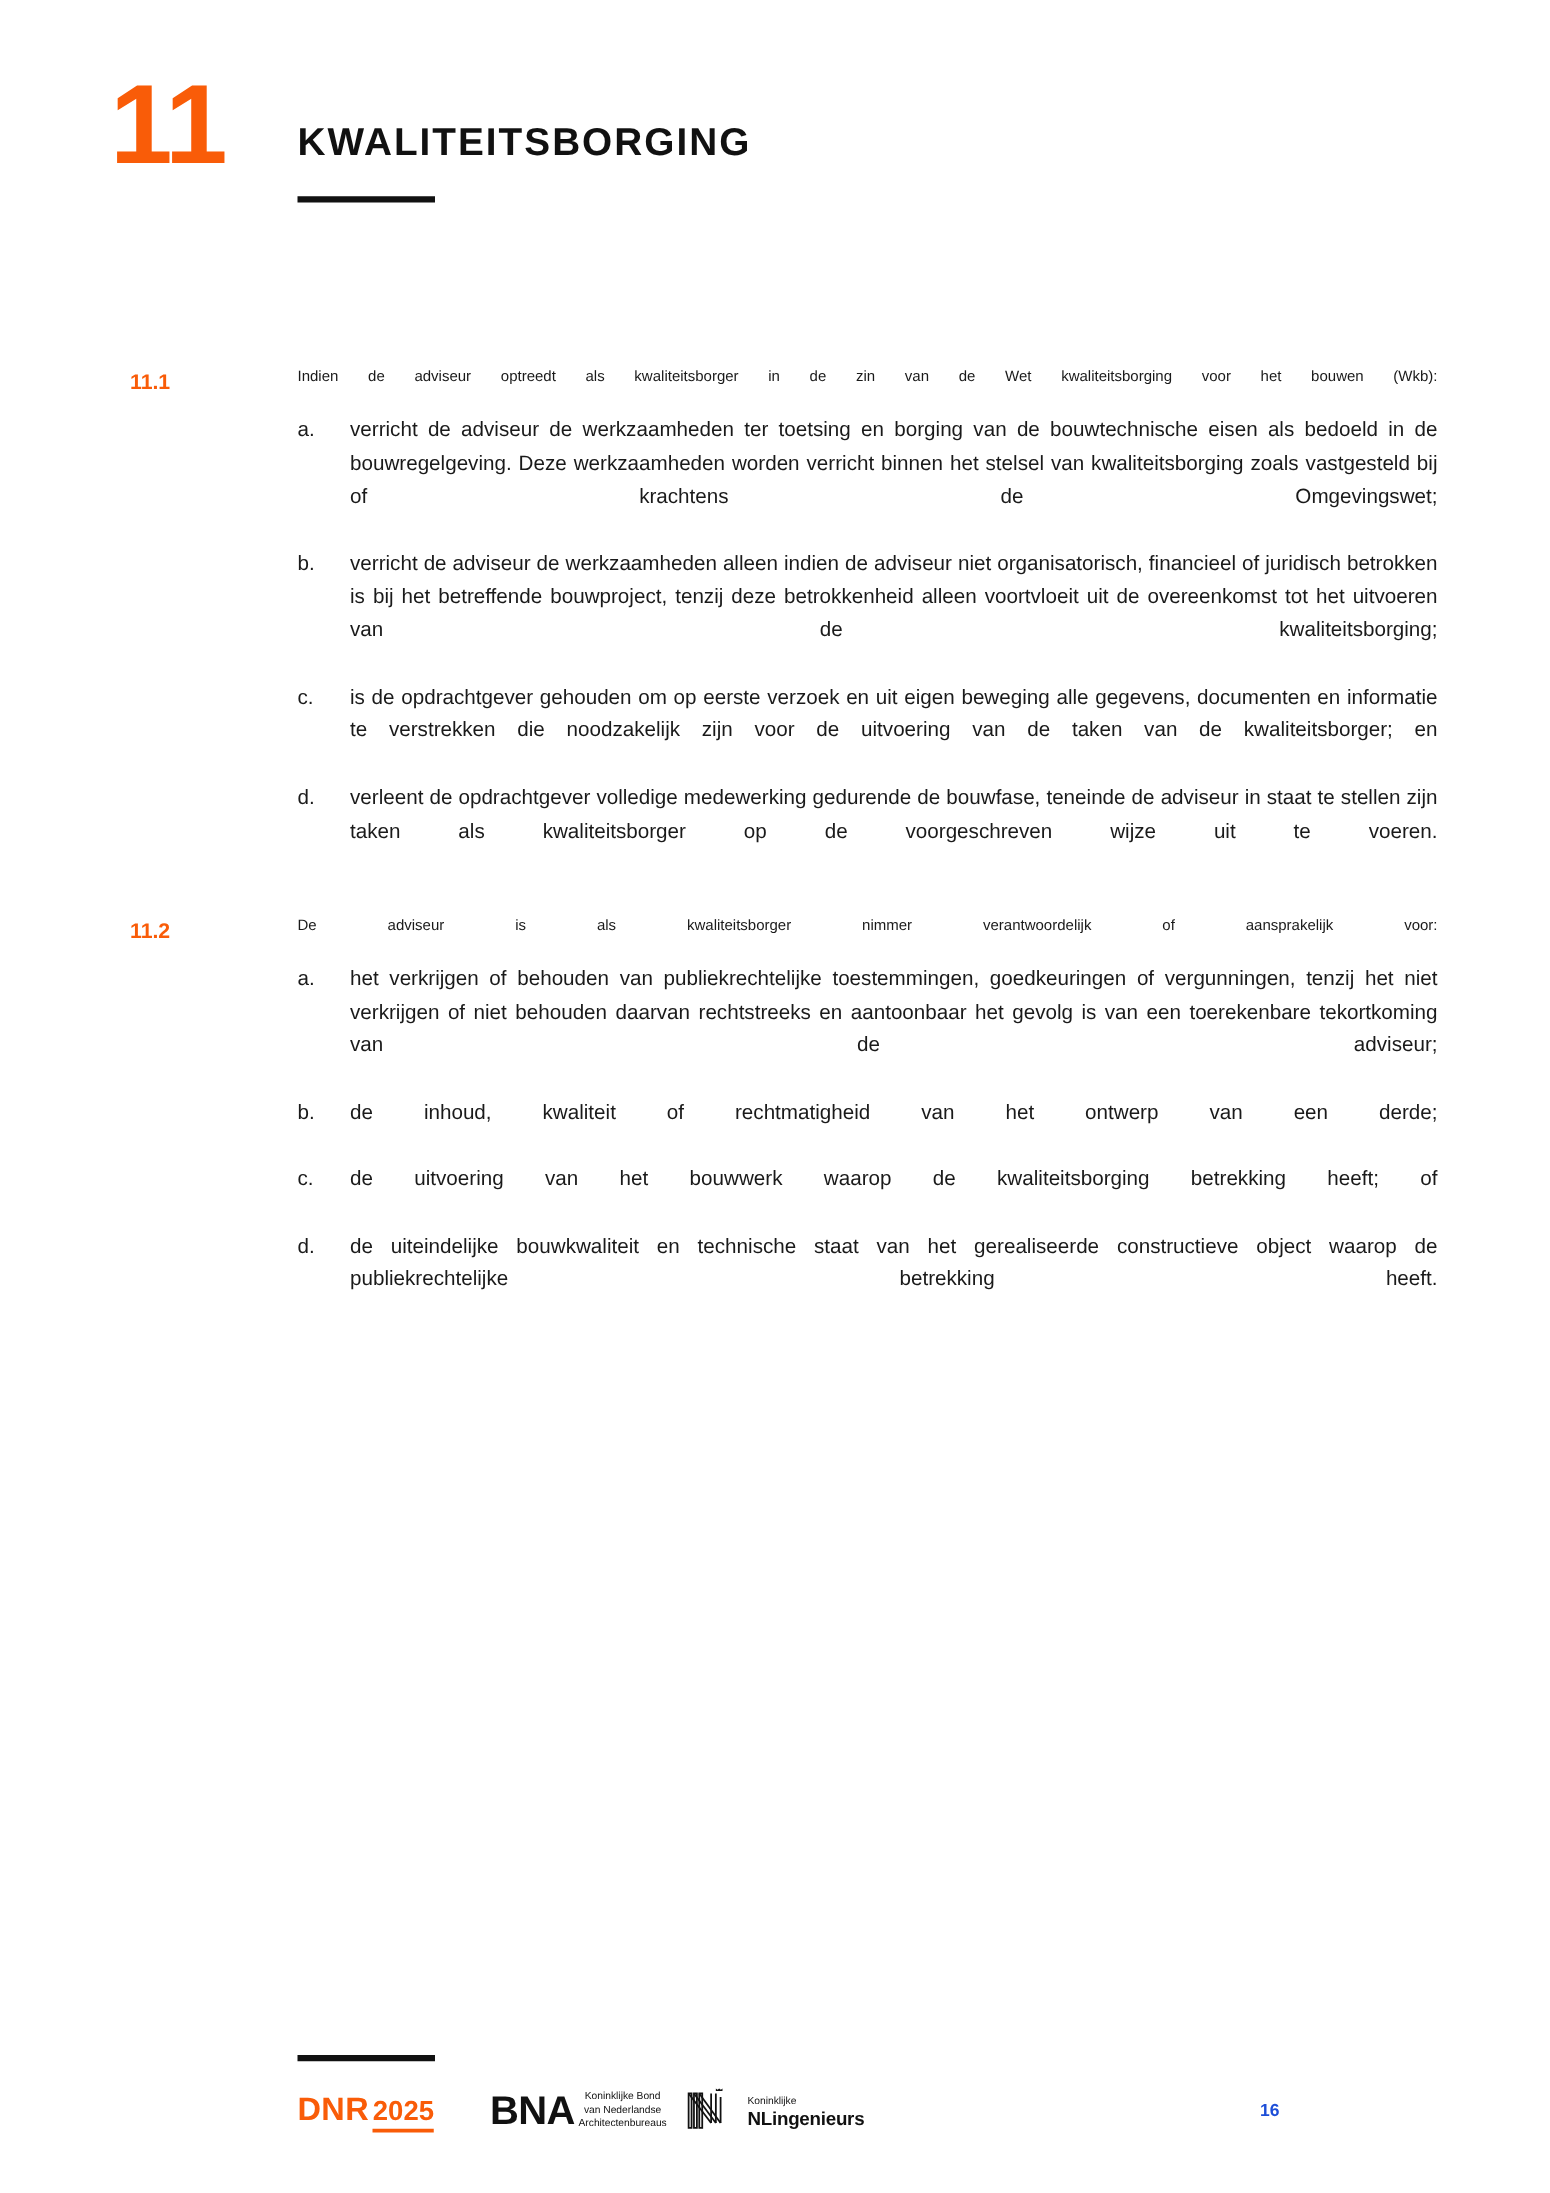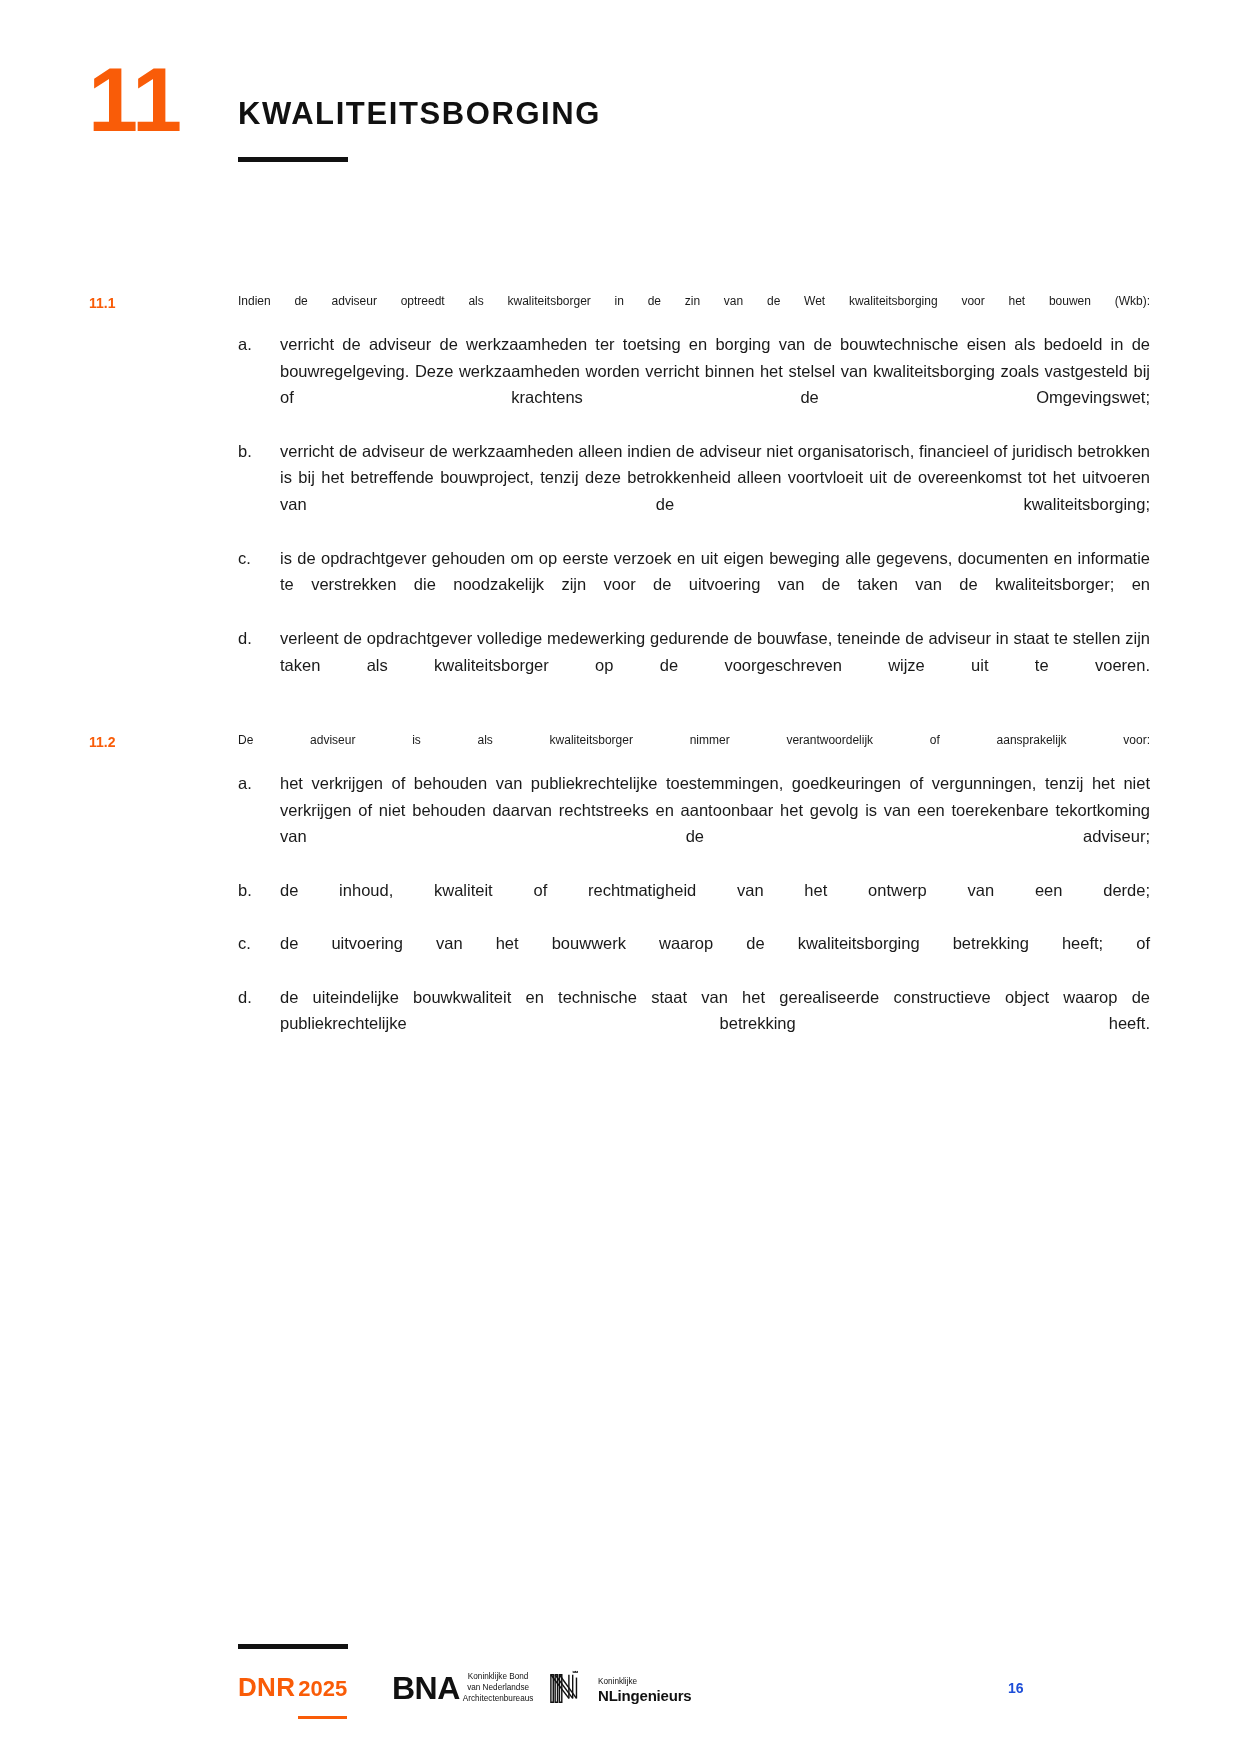--- a/index.html
+++ b/index.html
@@ -64,24 +64,24 @@
     top: 292px;
     width: 1062px;
   }
   .clause {
     position: relative;
     display: block;
     margin-bottom: 26px;
   }
   .clause-number {
     position: absolute;
-    left: 1px;
+    left: 16px;
     top: 0px;
     width: 120px;
-    font-size: 14px;
+    font-size: 17px;
     font-weight: 700;
     color: #F95C08;
     line-height: 1.62;
   }
   .clause-body {
     margin-left: 150px;
     width: 912px;
   }
   .clause-lead {
     font-size: 12px;
@@ -156,21 +156,21 @@
     font-weight: 700;
     letter-spacing: 0.3px;
     line-height: 1;
   }
   .logo-dnr .dnr-year {
     font-size: 22px;
     font-weight: 700;
     line-height: 1;
     margin-left: 3px;
     border-bottom: 3px solid #F95C08;
-    padding-bottom: 16px;
+    padding-bottom: 3px;
   }
 
   .logo-bna {
     position: absolute;
     left: 392px;
     top: 42px;
     display: flex;
     align-items: center;
     text-align: center;
   }

